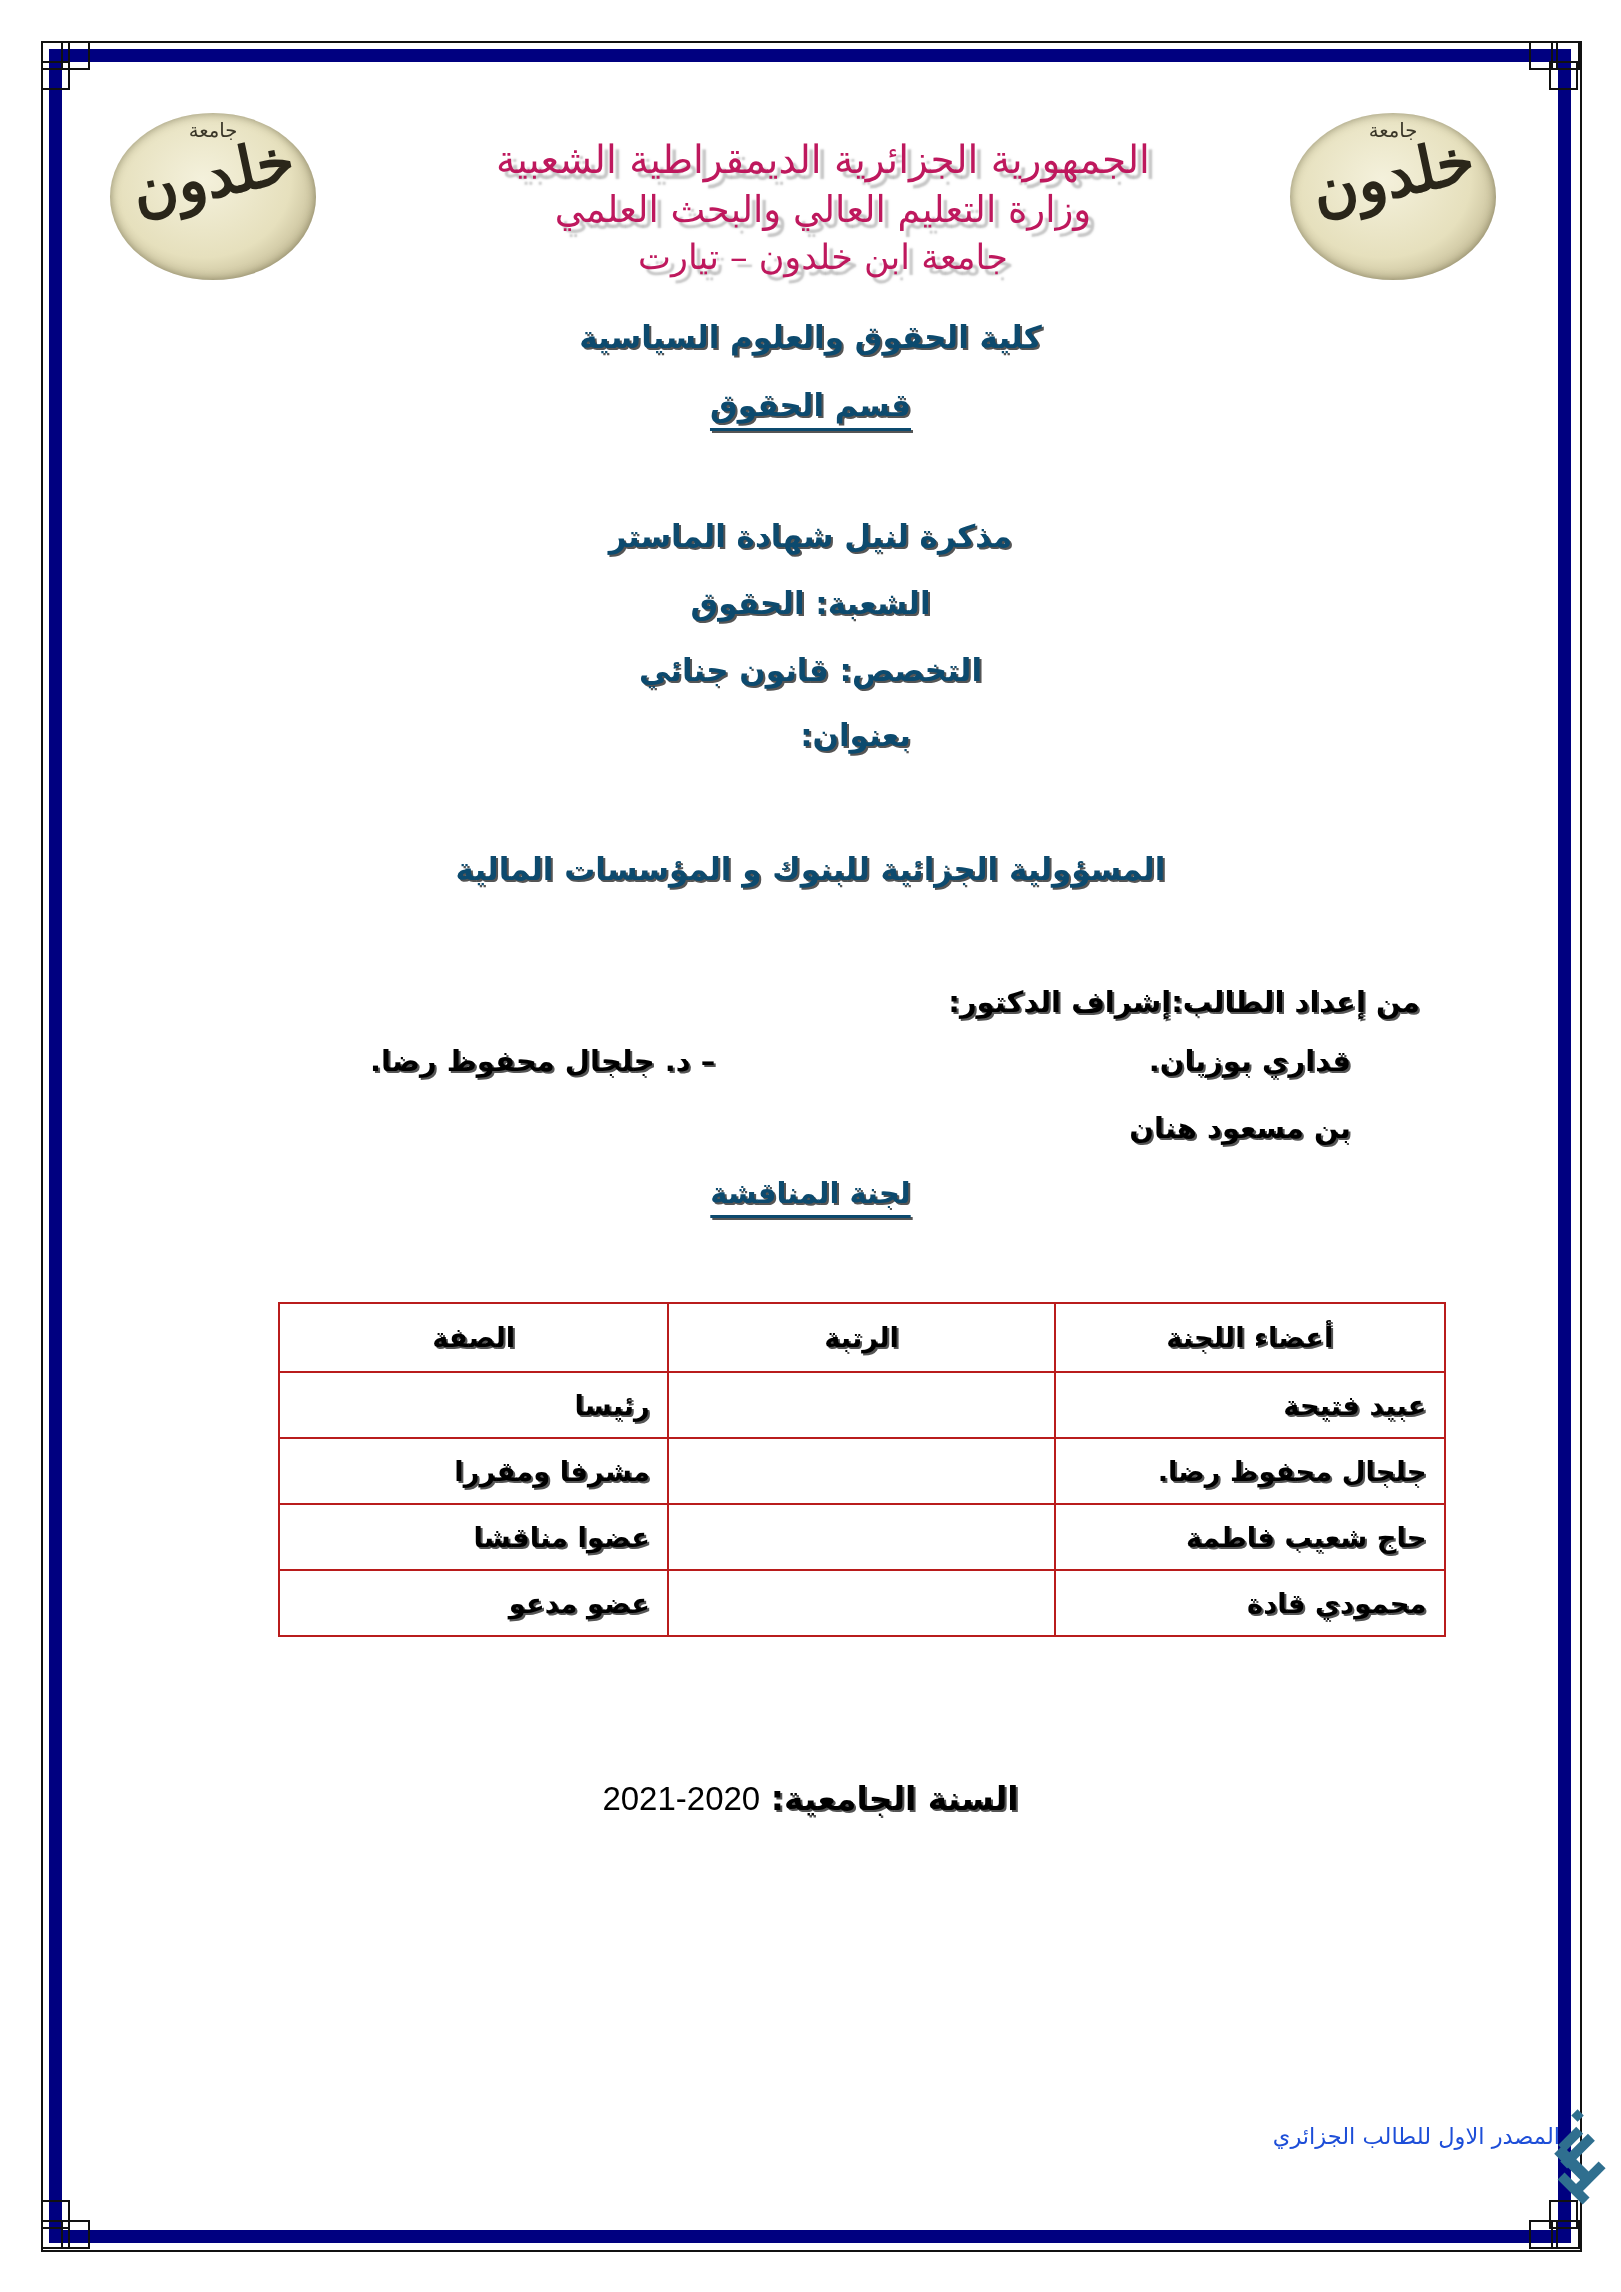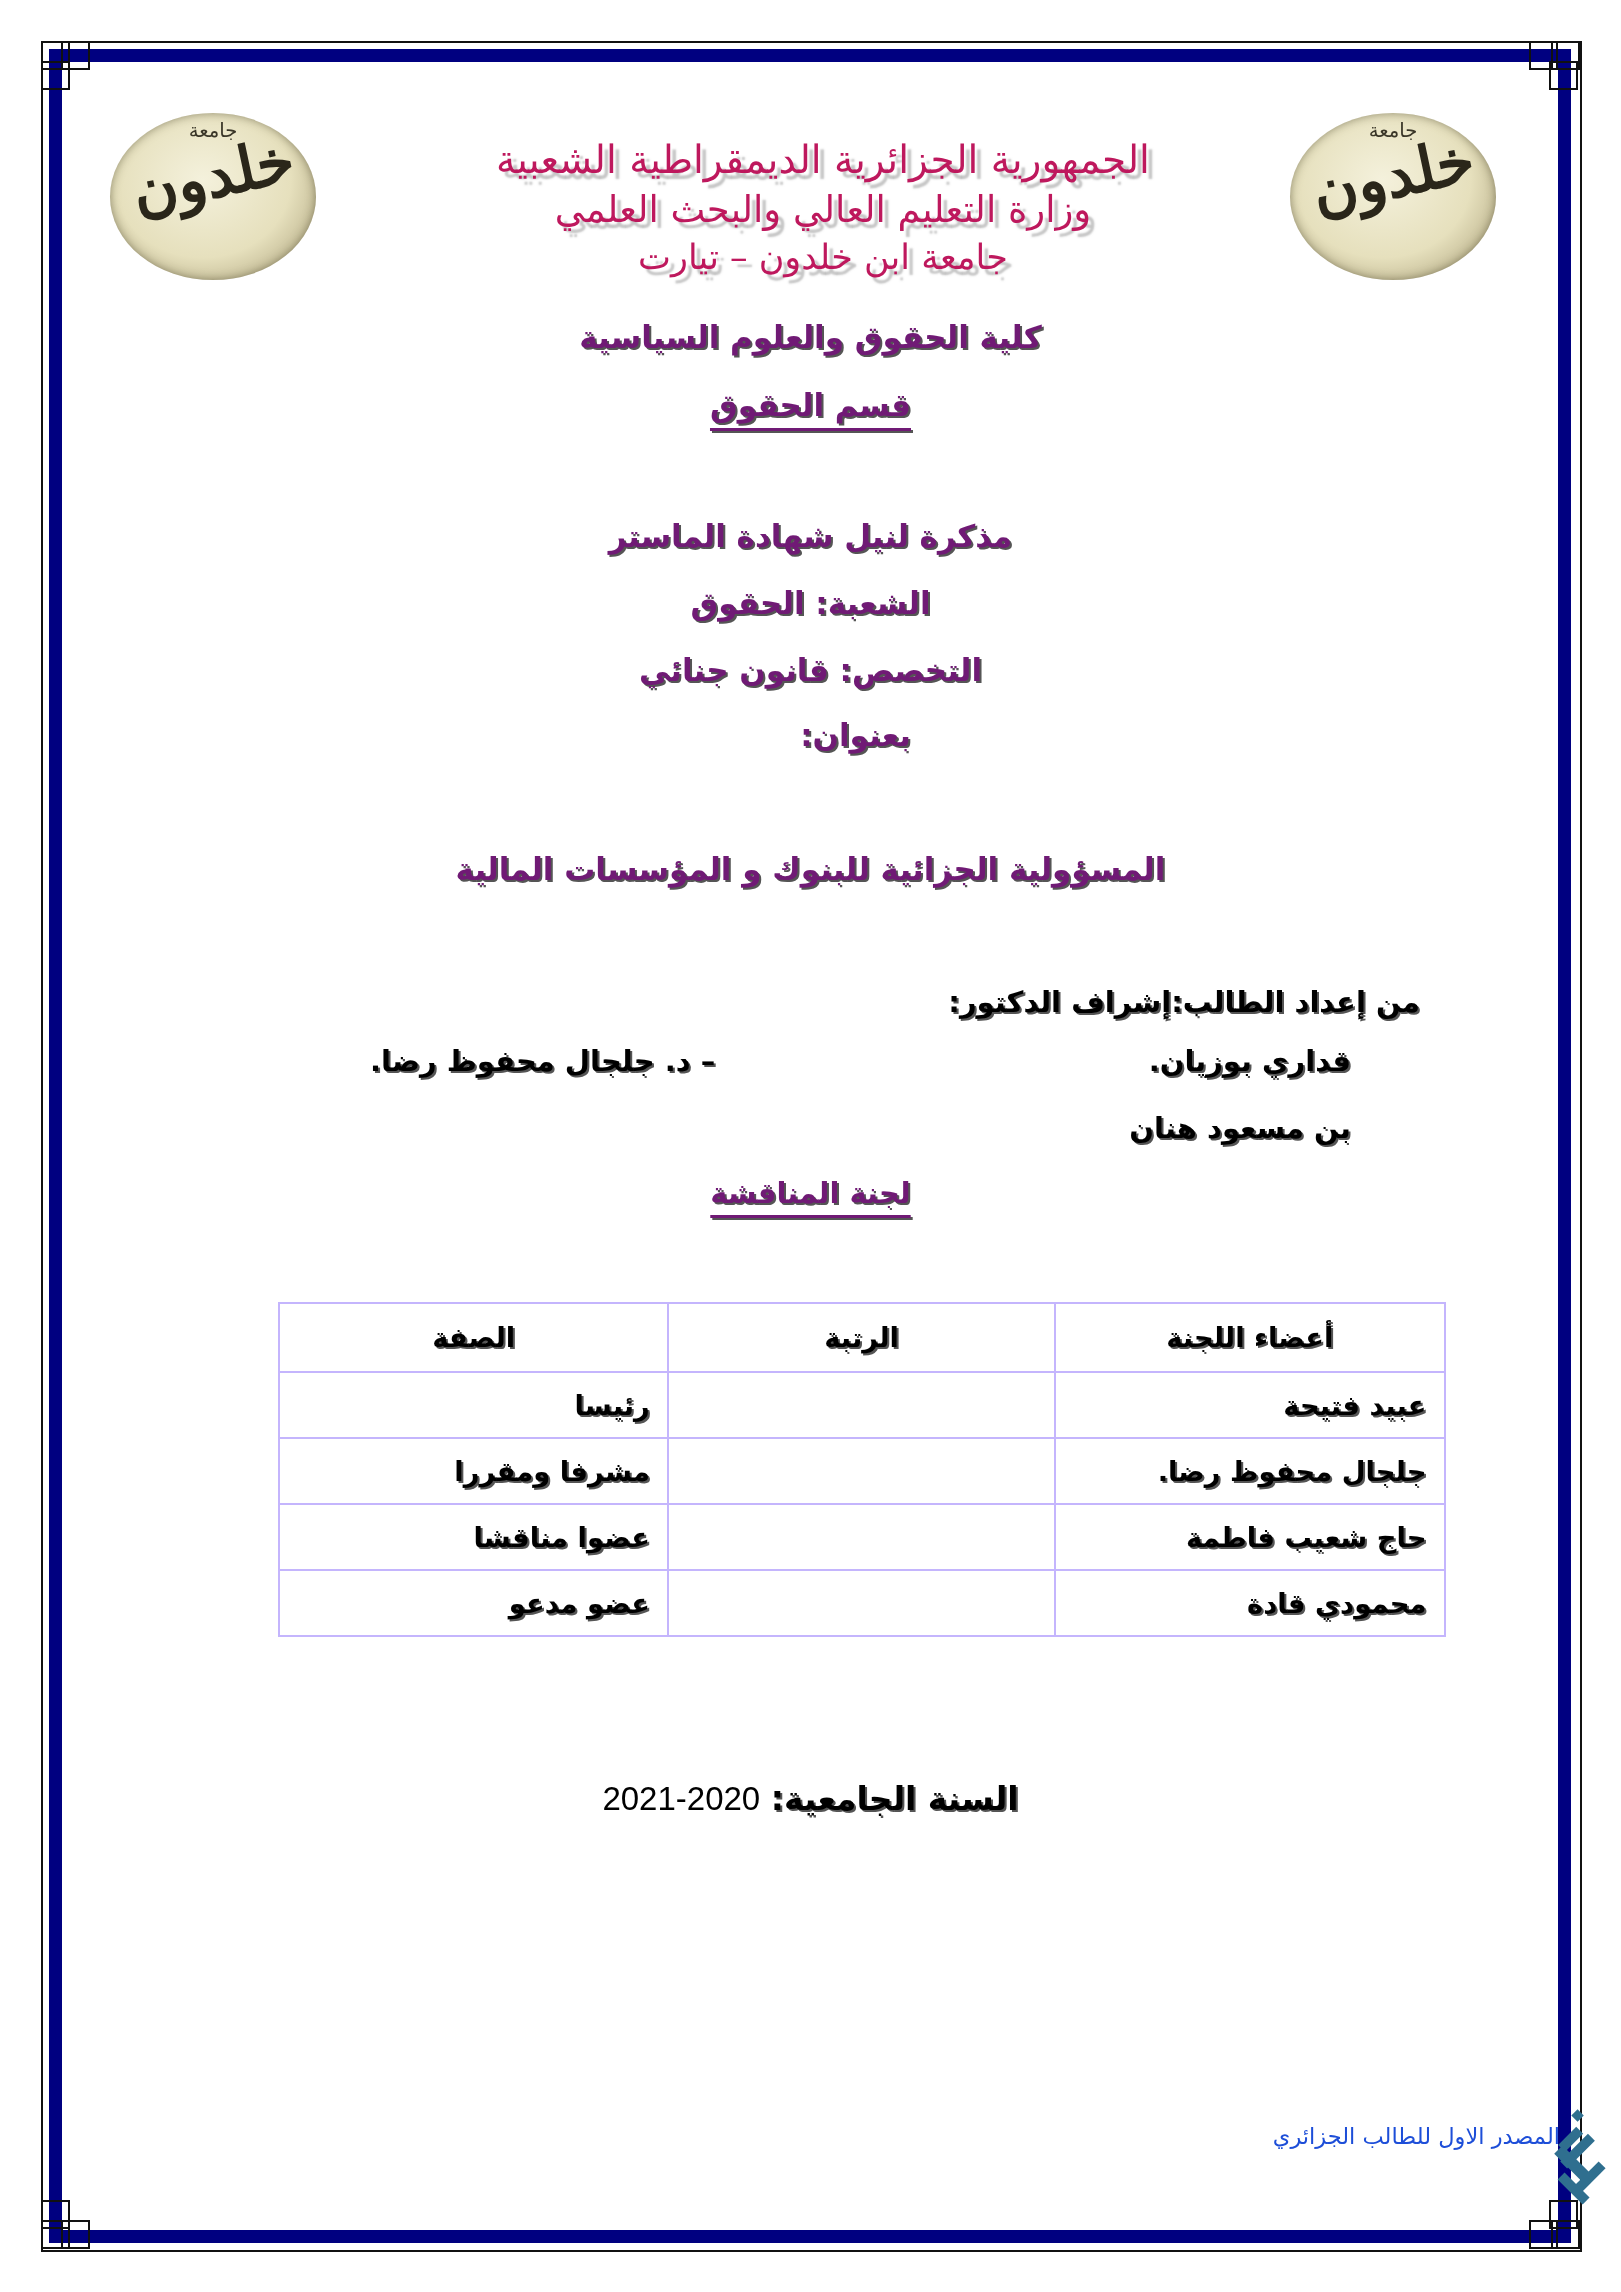--- a/index.html
+++ b/index.html
@@ -19,29 +19,29 @@
           font-family:"DejaVu Serif", serif; font-size:61px; font-weight:bold; color:#2a261a;
           transform:rotate(-12deg); }
   .logo .ring { position:absolute; left:0; right:0; top:5.9px; text-align:center;
           font-family:"DejaVu Serif", serif; font-size:19.6px; color:#3a3628; }
 
   .calli { position:absolute; left:431px; width:784px; text-align:center;
            font-family:"DejaVu Serif", serif; color:#be185d;
            text-shadow: 5.9px 5.9px 2px rgba(150,150,150,0.55); direction:rtl; }
 
   .title { position:absolute; left:0; width:1621px; text-align:center; direction:rtl;
-           font-family:"DejaVu Sans", sans-serif; font-weight:bold; color:#701a75;
+           font-family:"DejaVu Sans", sans-serif; font-weight:bold; color:#0c4a6e;
            text-shadow: 2px 2px 0 #555; }
   .u { text-decoration:underline; text-underline-offset:11.8px; text-decoration-thickness:2.9px; }
 
   .rtl { direction:rtl; font-family:"DejaVu Sans", sans-serif; font-weight:bold;
          text-shadow: 2px 2px 0 #555; position:absolute; white-space:nowrap; }
 
   table.jury { position:absolute; left:278px; top:1302px; width:1168px; border-collapse:collapse; direction:rtl; }
-  table.jury td, table.jury th { border:2px solid #c4b5fd; height:64px; padding:0 17.6px;
+  table.jury td, table.jury th { border:2px solid #b91c1c; height:64px; padding:0 17.6px;
          font-family:"DejaVu Sans", sans-serif; font-weight:bold; font-size:27.4px;
          text-shadow: 2px 2px 0 #555; }
   table.jury th { text-align:center; height:67px; }
   table.jury td { text-align:right; }
   .col-name { width:385px; } .col-rank { width:385px; } .col-role { width:386px; }
 
   .year { position:absolute; left:0; width:1621px; top:1779px; text-align:center; direction:rtl; font-size:33px; }
   .year .lbl { font-family:"DejaVu Sans", sans-serif; font-weight:bold; text-shadow:2px 2px 0 #555; }
   .year .val { font-family:Liberation Sans, sans-serif; font-weight:normal; letter-spacing:1px; }
 

